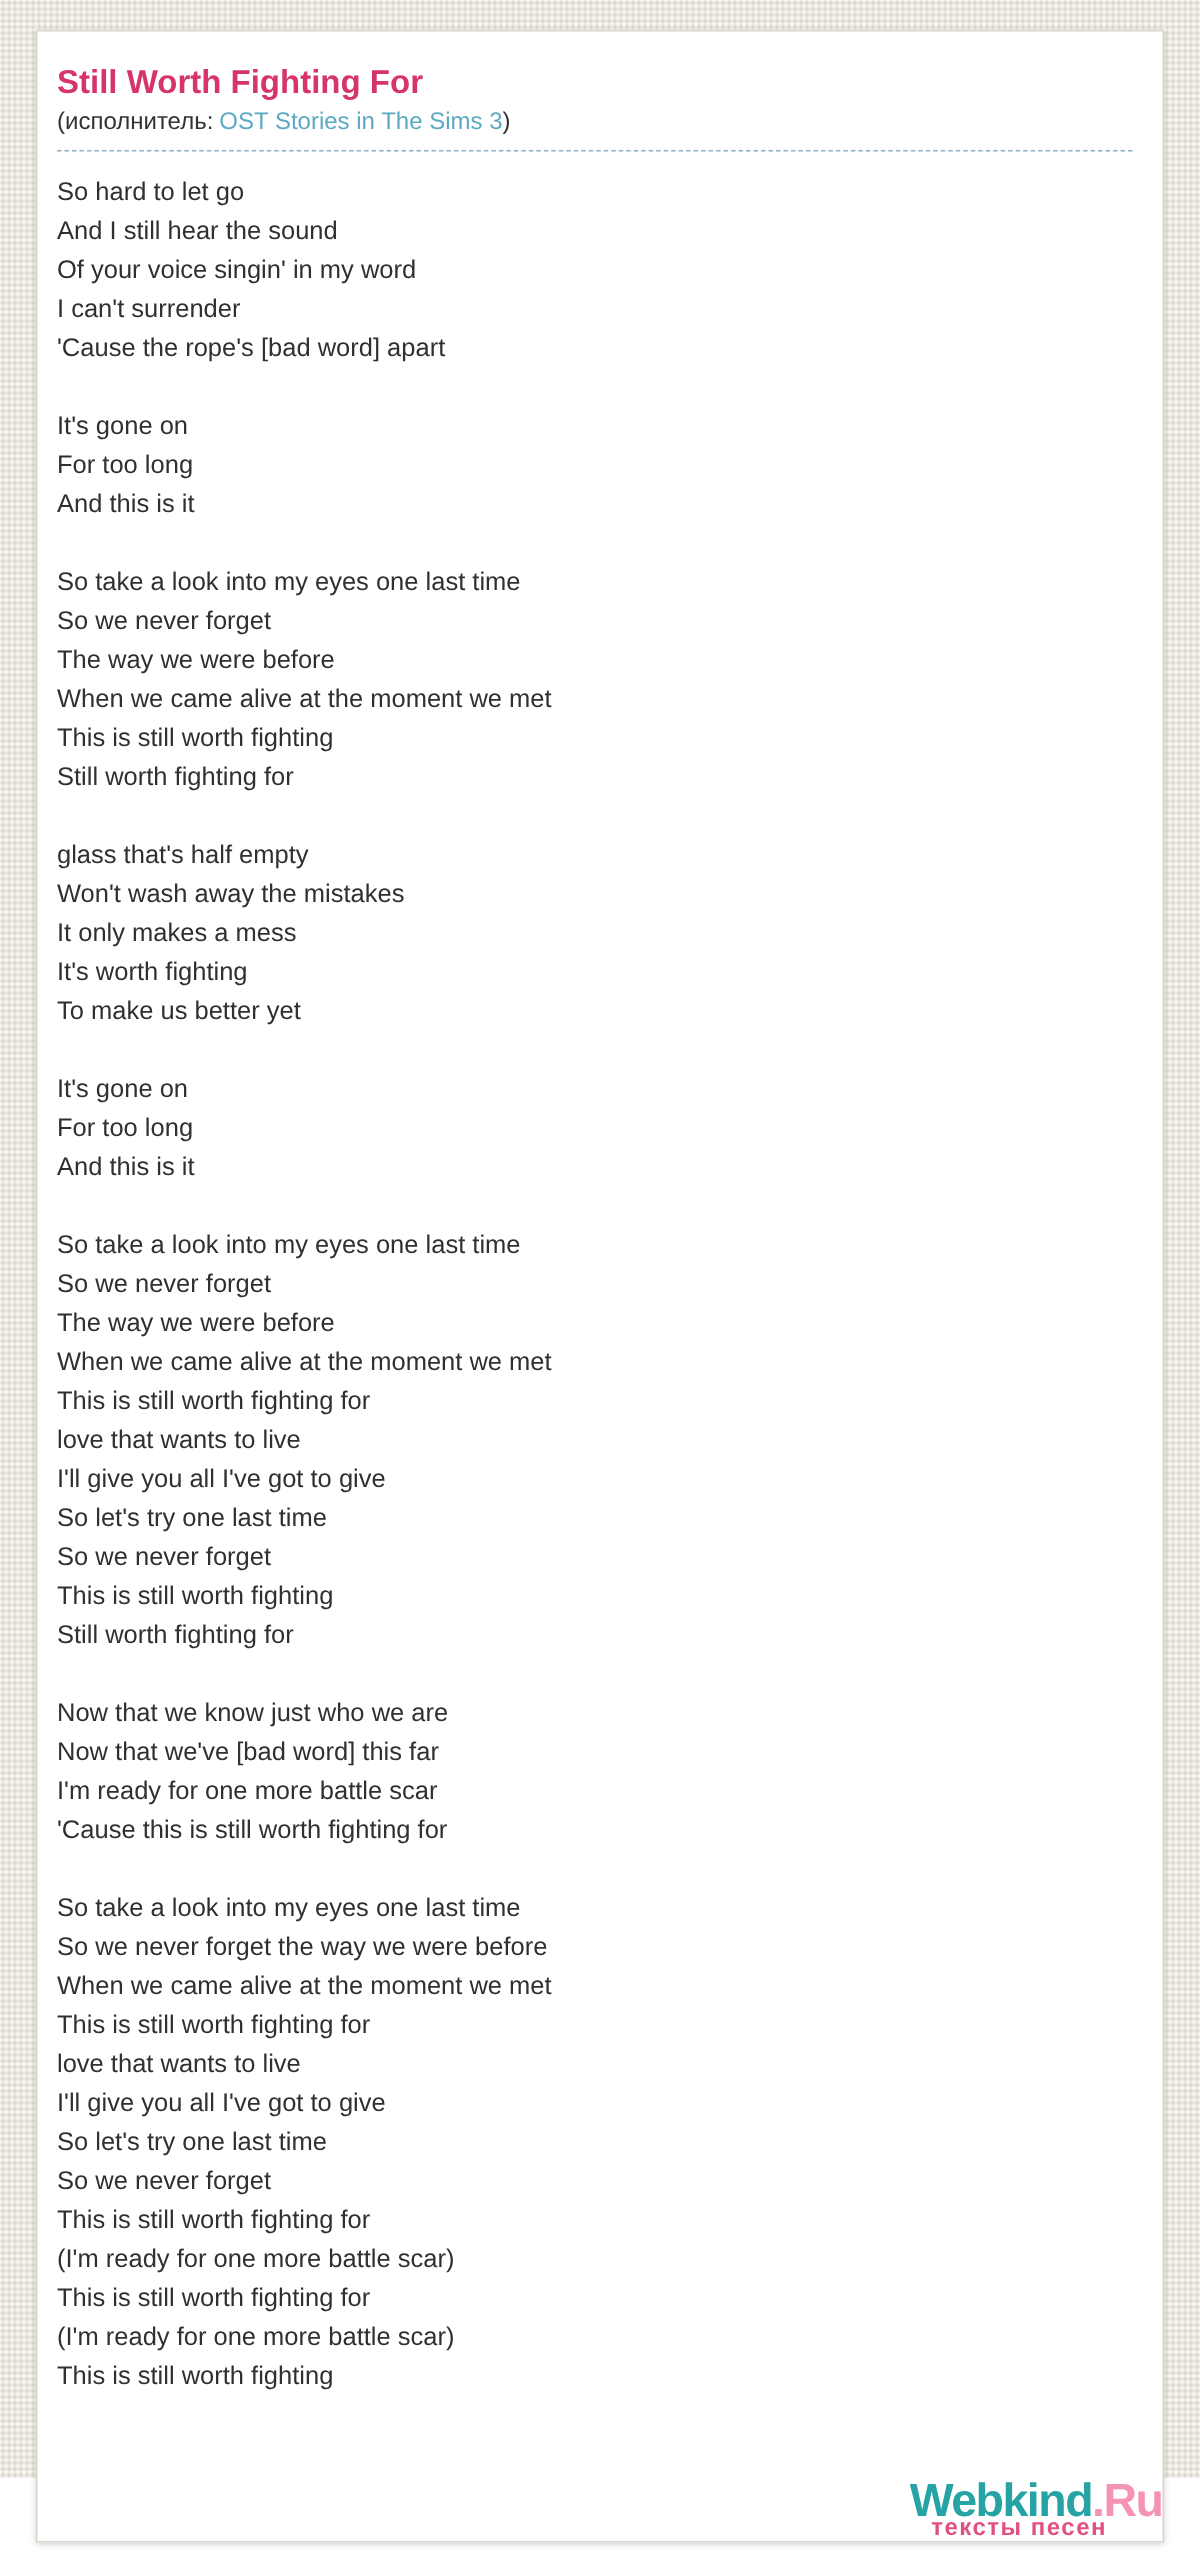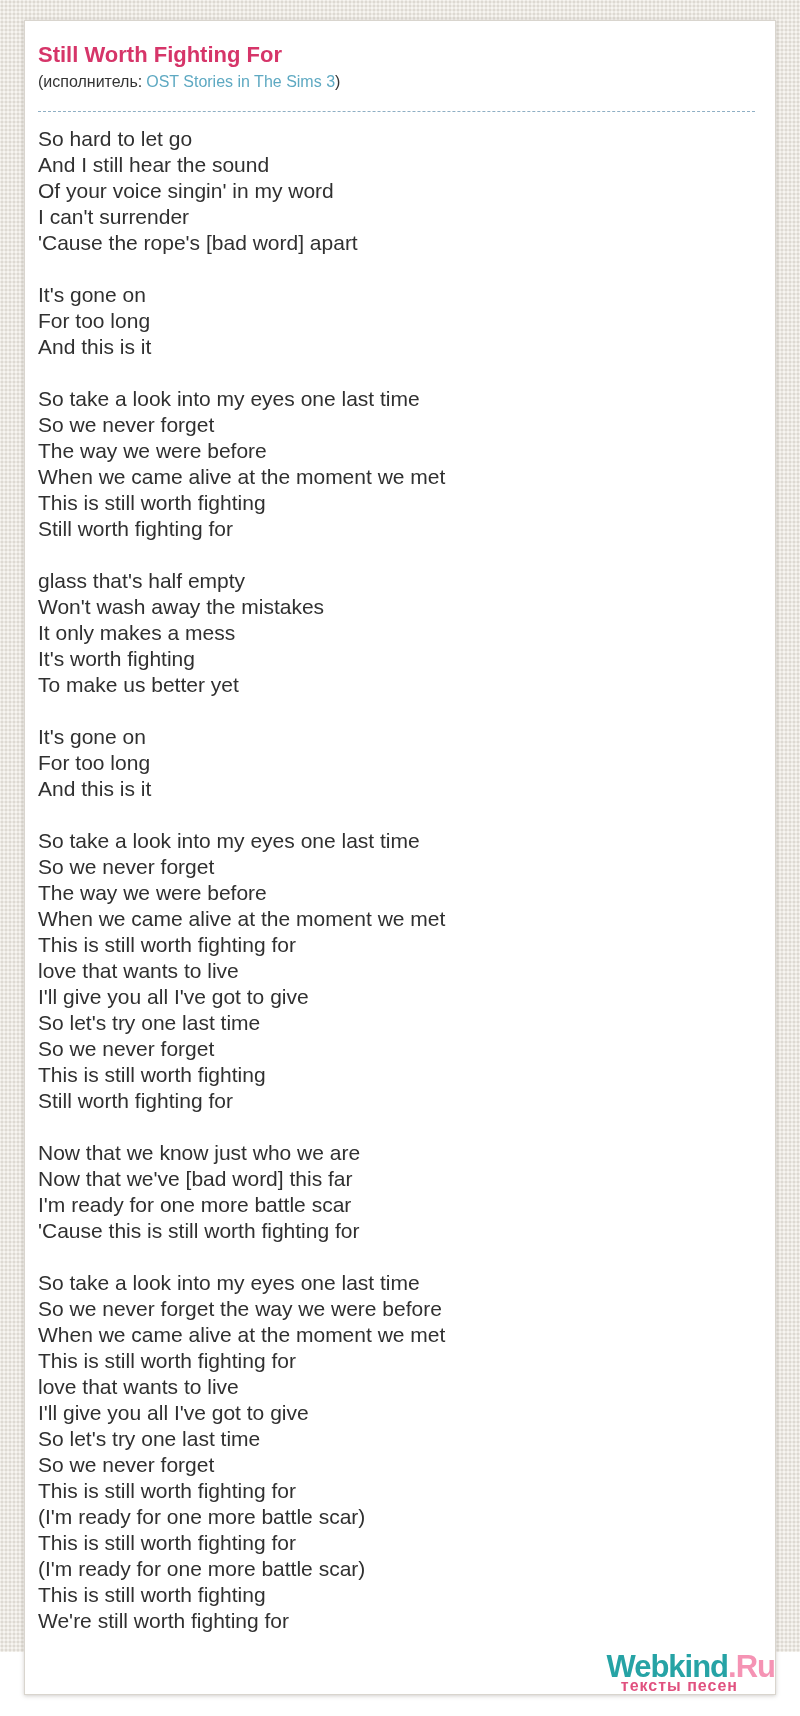--- a/index.html
+++ b/index.html
@@ -39,32 +39,32 @@
     margin: 4px 0 2px 0;
     font-size: 22px;
     font-weight: bold;
     line-height: 28px;
     color: #d63569;
   }
   .artist-line {
     font-size: 16px;
     line-height: 22px;
     color: #333333;
-    padding-bottom: 18px;
+    padding-bottom: 7px;
     border-bottom: 1px dashed #8fafc4;
   }
   .artist-prefix { margin-right: 4px; }
   .artist-link {
     color: #5ea9c2;
     text-decoration: none;
     cursor: pointer;
   }
   .lyrics {
     padding: 14px 20px 0 13px;
-    font-size: 21px;
+    font-size: 17px;
     line-height: 26px;
     color: #303030;
   }
   .stanza { margin: 0 0 26px 0; }
   .lyric-line { white-space: pre; }
   .logo {
     position: absolute;
     right: 0;
     bottom: 2px;
     text-align: right;
@@ -160,21 +160,20 @@
           <div class="lyric-line">This is still worth fighting for</div>
           <div class="lyric-line">love that wants to live</div>
           <div class="lyric-line">I'll give you all I've got to give</div>
           <div class="lyric-line">So let's try one last time</div>
           <div class="lyric-line">So we never forget</div>
           <div class="lyric-line">This is still worth fighting for</div>
           <div class="lyric-line">(I'm ready for one more battle scar)</div>
           <div class="lyric-line">This is still worth fighting for</div>
           <div class="lyric-line">(I'm ready for one more battle scar)</div>
           <div class="lyric-line">This is still worth fighting</div>
-          <div class="lyric-line">We're still worth fighting for</div>
         </div>
       </div>
 
     <div class="logo">
       <div class="logo-main">
         <span class="logo-brand">Webkind</span><span class="logo-tld">.Ru</span>
       </div>
       <div class="logo-tagline">тексты песен</div>
     </div>
 

